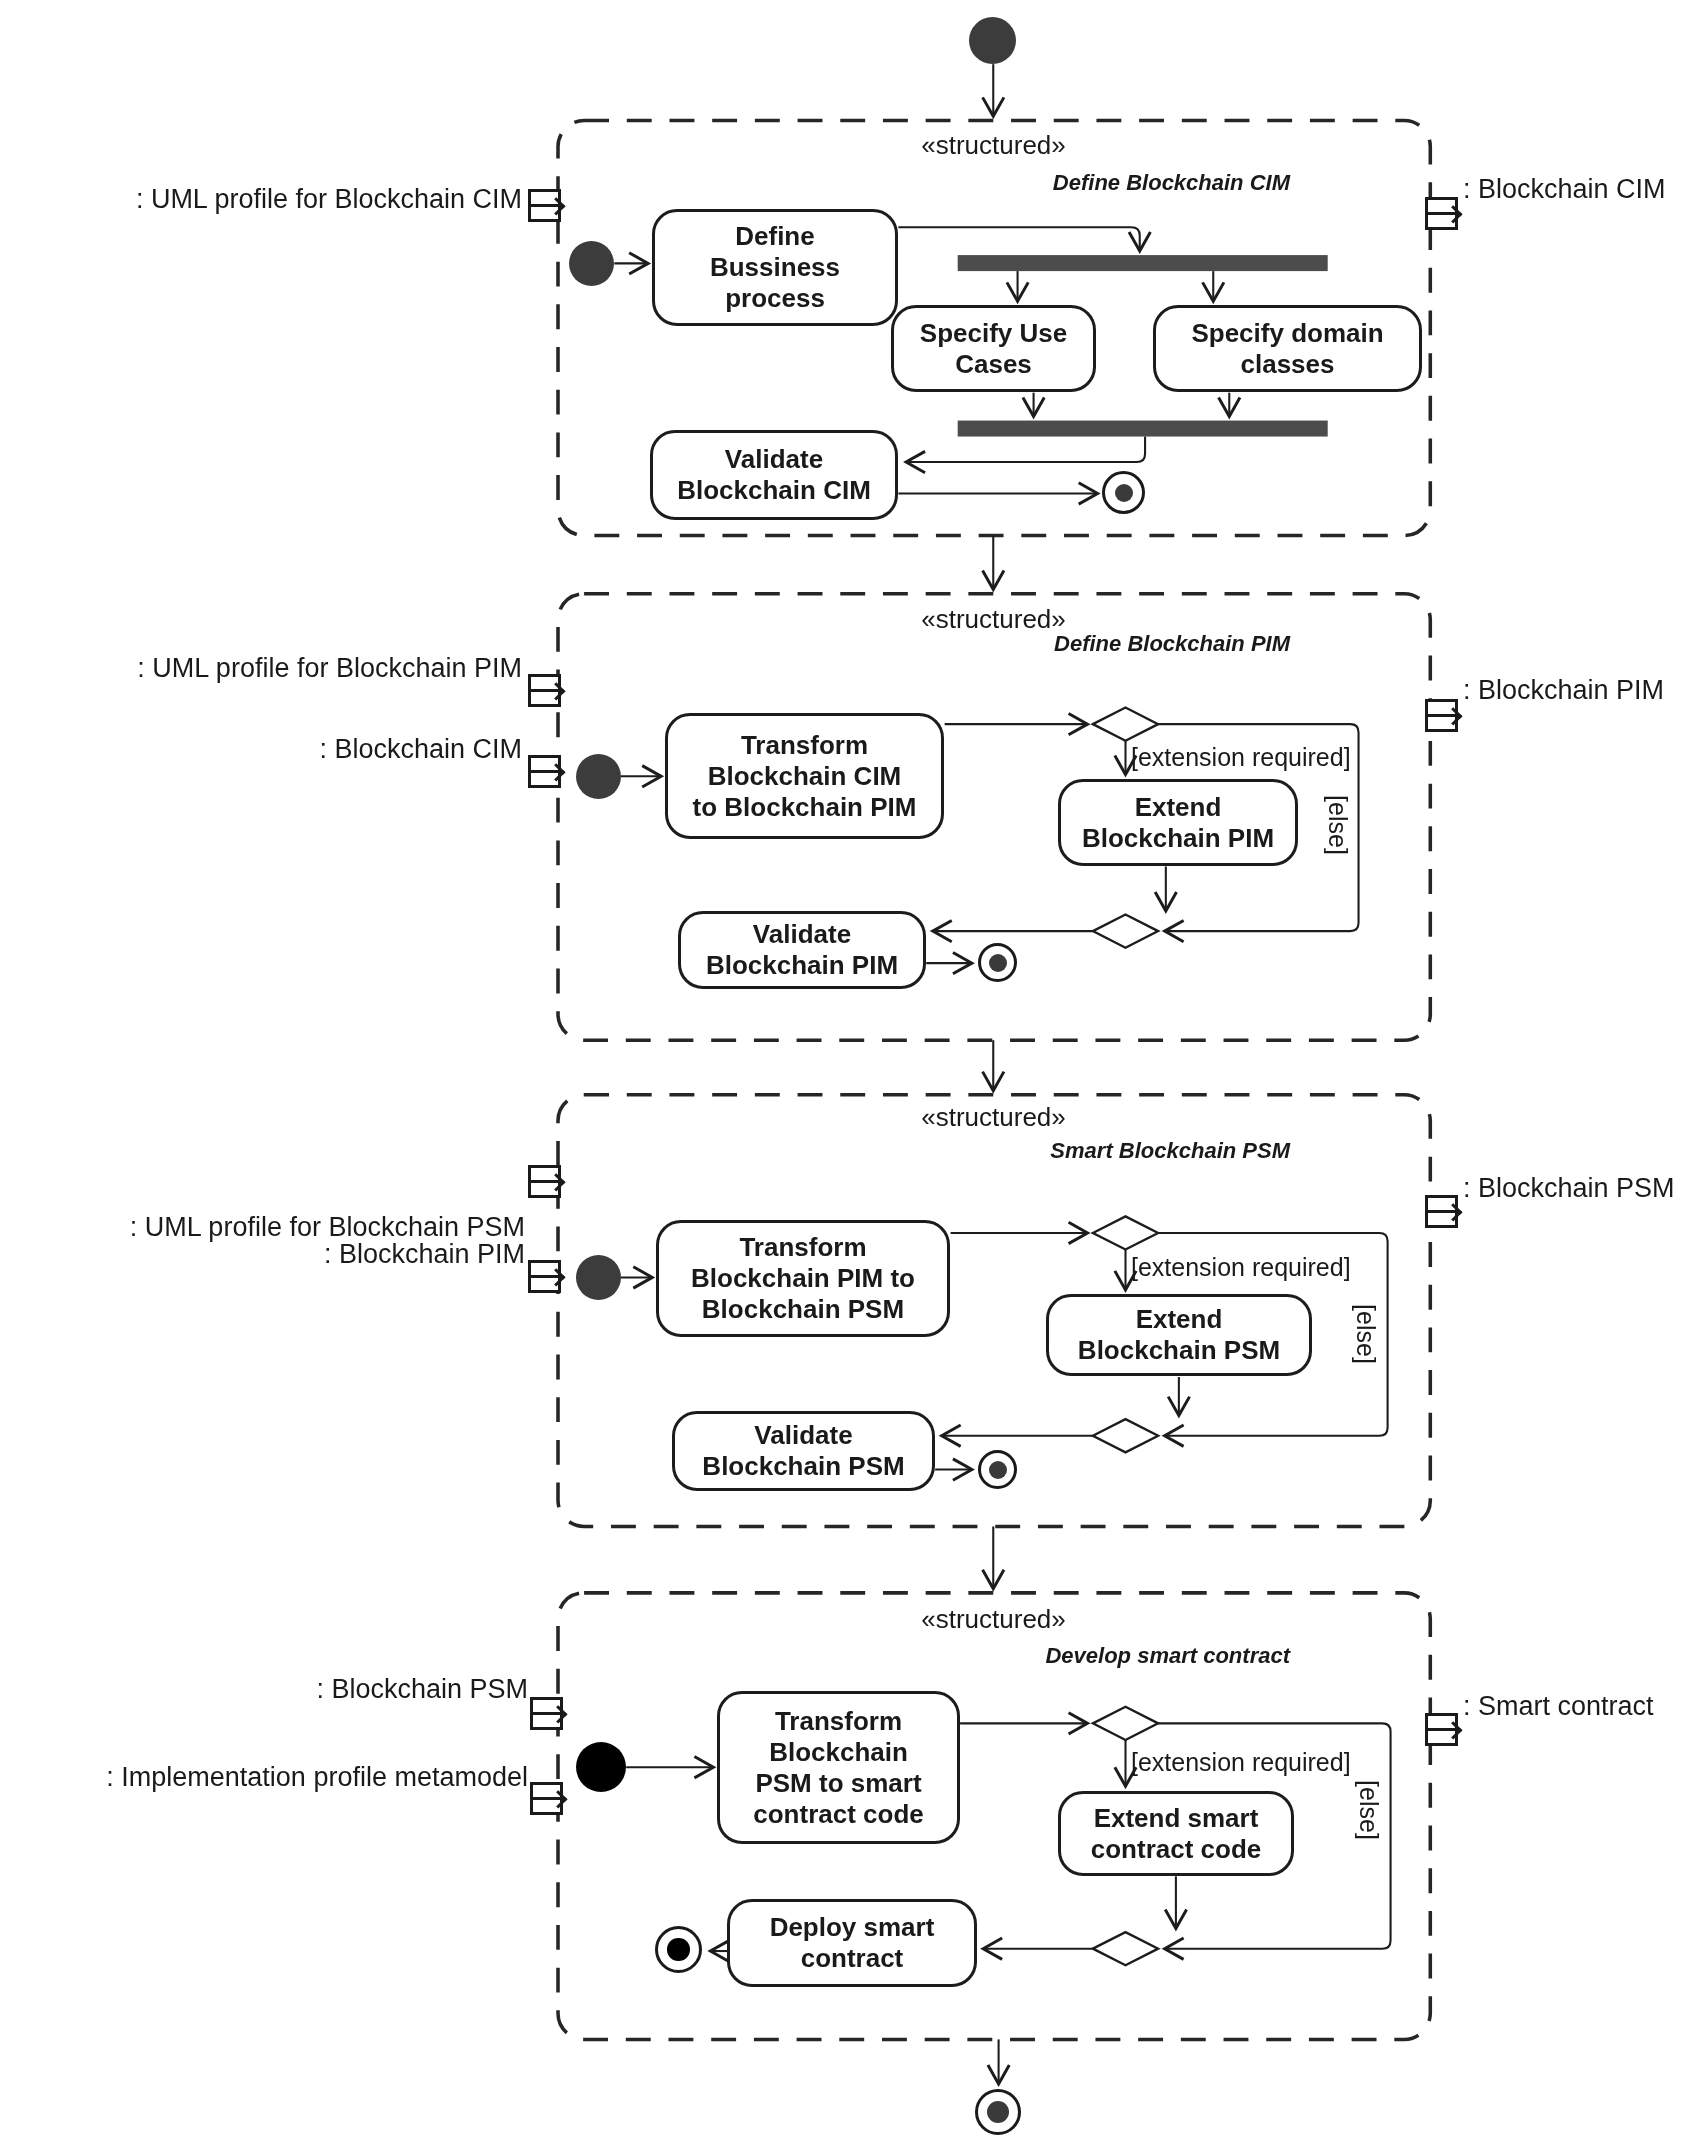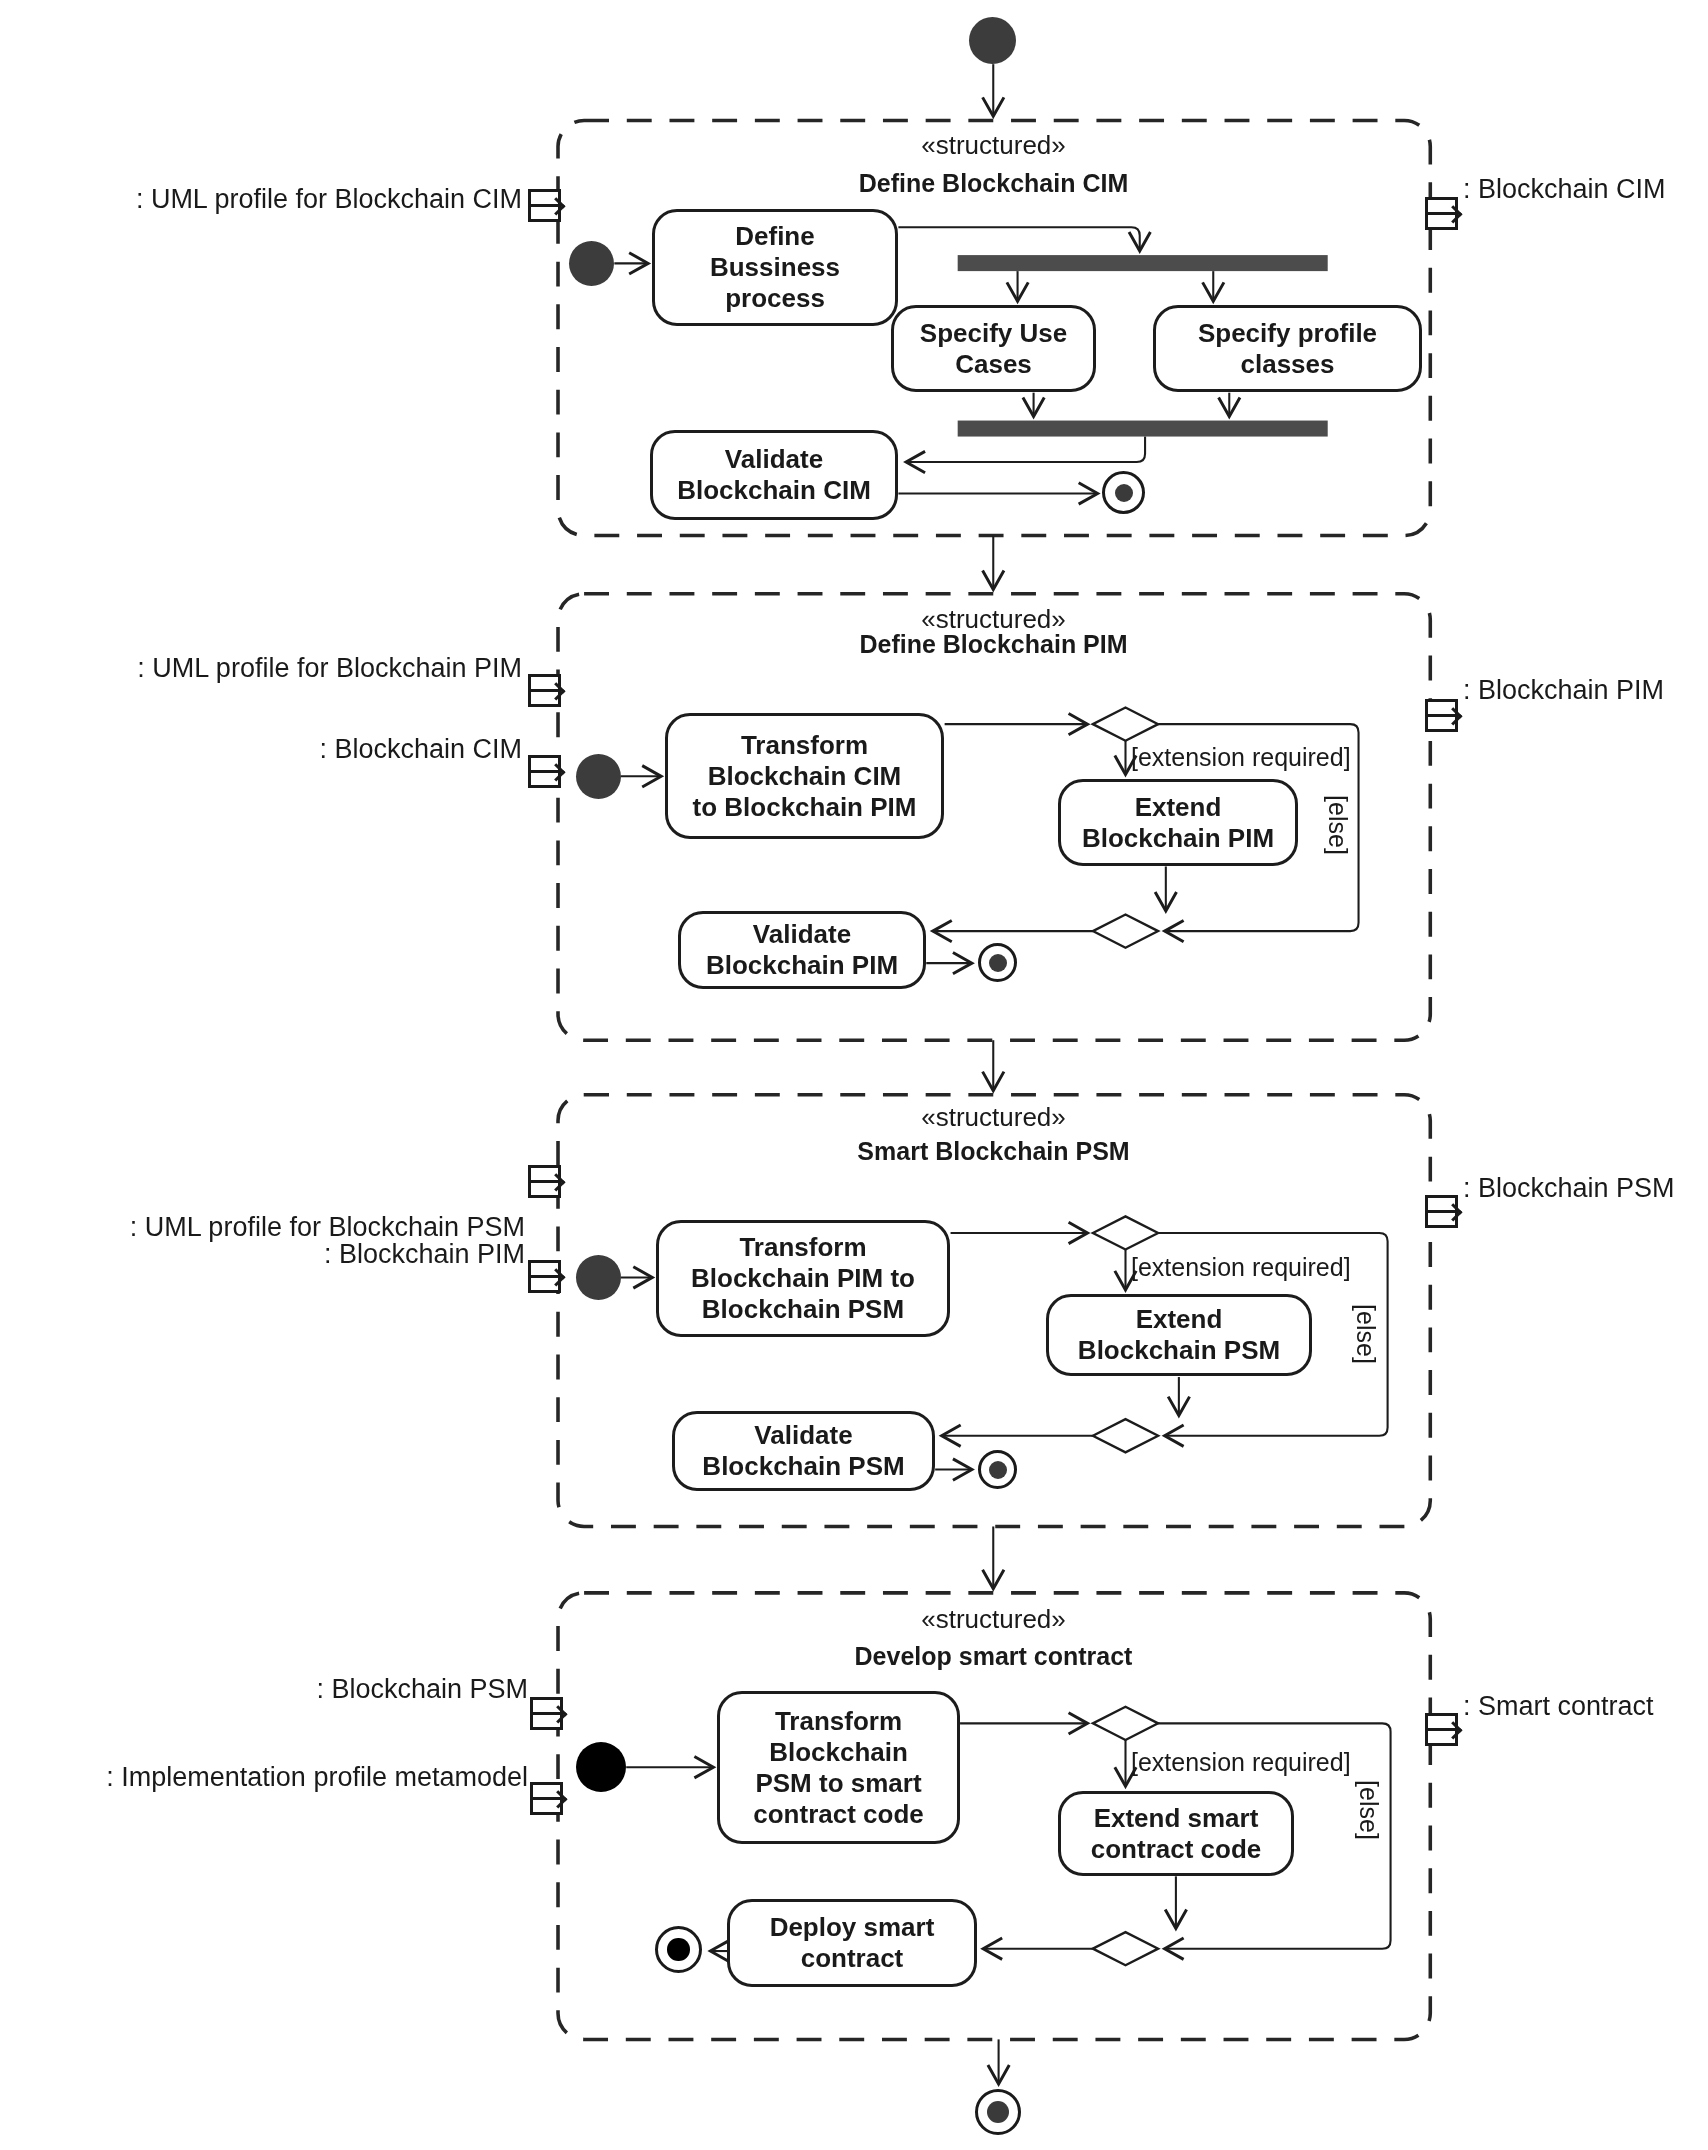--- a/index.html
+++ b/index.html
@@ -18,21 +18,21 @@
   .final .dot.black{background:#000;}
   .pin{z-index:4;width:33px;height:33px;background:#fff;border:3px solid #1a1a1a;}
   .pin::before{content:"";position:absolute;left:-3px;right:-3px;top:50%;margin-top:-1.8px;height:3px;background:#1a1a1a;}
   .pin::after{content:"";position:absolute;right:-4.2px;top:50%;width:9.5px;height:9.5px;
               border-top:3px solid #1a1a1a;border-right:3px solid #1a1a1a;
               transform:translateY(-50%) rotate(45deg);}
   .sidelabel{z-index:3;height:33px;line-height:33px;font-size:27px;white-space:nowrap;}
   .sidelabel.r{text-align:left;}
   .sidelabel.l{text-align:left;}
   .stereo{z-index:3;width:593px;text-align:center;font-size:26px;line-height:33px;}
-  .btitle{z-index:3;width:593px;text-align:center;font-size:25px;line-height:36px;font-weight:bold;}
+  .btitle{z-index:3;width:593px;text-align:right;font-size:22px;line-height:36px;font-weight:bold;font-style:italic;}
   .guard{z-index:3;font-size:25px;line-height:30px;white-space:nowrap;}
   .guard.else{width:119px;text-align:center;transform:rotate(90deg);}
 </style>
 </head>
 <body>
 
 <div id="canvas">
 
   <svg id="wires" width="1709" height="2151" viewBox="0 0 2882 3627">
     <defs>
@@ -103,21 +103,21 @@
   <div class="abs pin" style="left:528px;top:189px;"></div>
   <div class="abs sidelabel r" style="left:1463px;top:173px;">: Blockchain CIM</div>
   <div class="abs pin" style="left:1425px;top:197px;"></div>
 
   <div class="abs initial" style="left:569px;top:241px;width:45px;height:45px;"></div>
   <div class="abs act" style="left:652px;top:209px;width:246px;height:117px;">Define
 Bussiness
 process</div>
   <div class="abs act" style="left:891px;top:305px;width:205px;height:87px;">Specify Use
 Cases</div>
-  <div class="abs act" style="left:1153px;top:305px;width:269px;height:87px;">Specify profile
+  <div class="abs act" style="left:1153px;top:305px;width:269px;height:87px;">Specify domain
 classes</div>
   <div class="abs act" style="left:650px;top:430px;width:248px;height:90px;">Validate
 Blockchain CIM</div>
   <div class="abs final" style="left:1102px;top:471px;width:43px;height:43px;">
     <div class="dot" style="width:18px;height:18px;"></div>
   </div>
 
   <div class="abs stereo" style="left:697px;top:603px;">«structured»</div>
   <div class="abs btitle" style="left:697px;top:626px;">Define Blockchain PIM</div>
 

